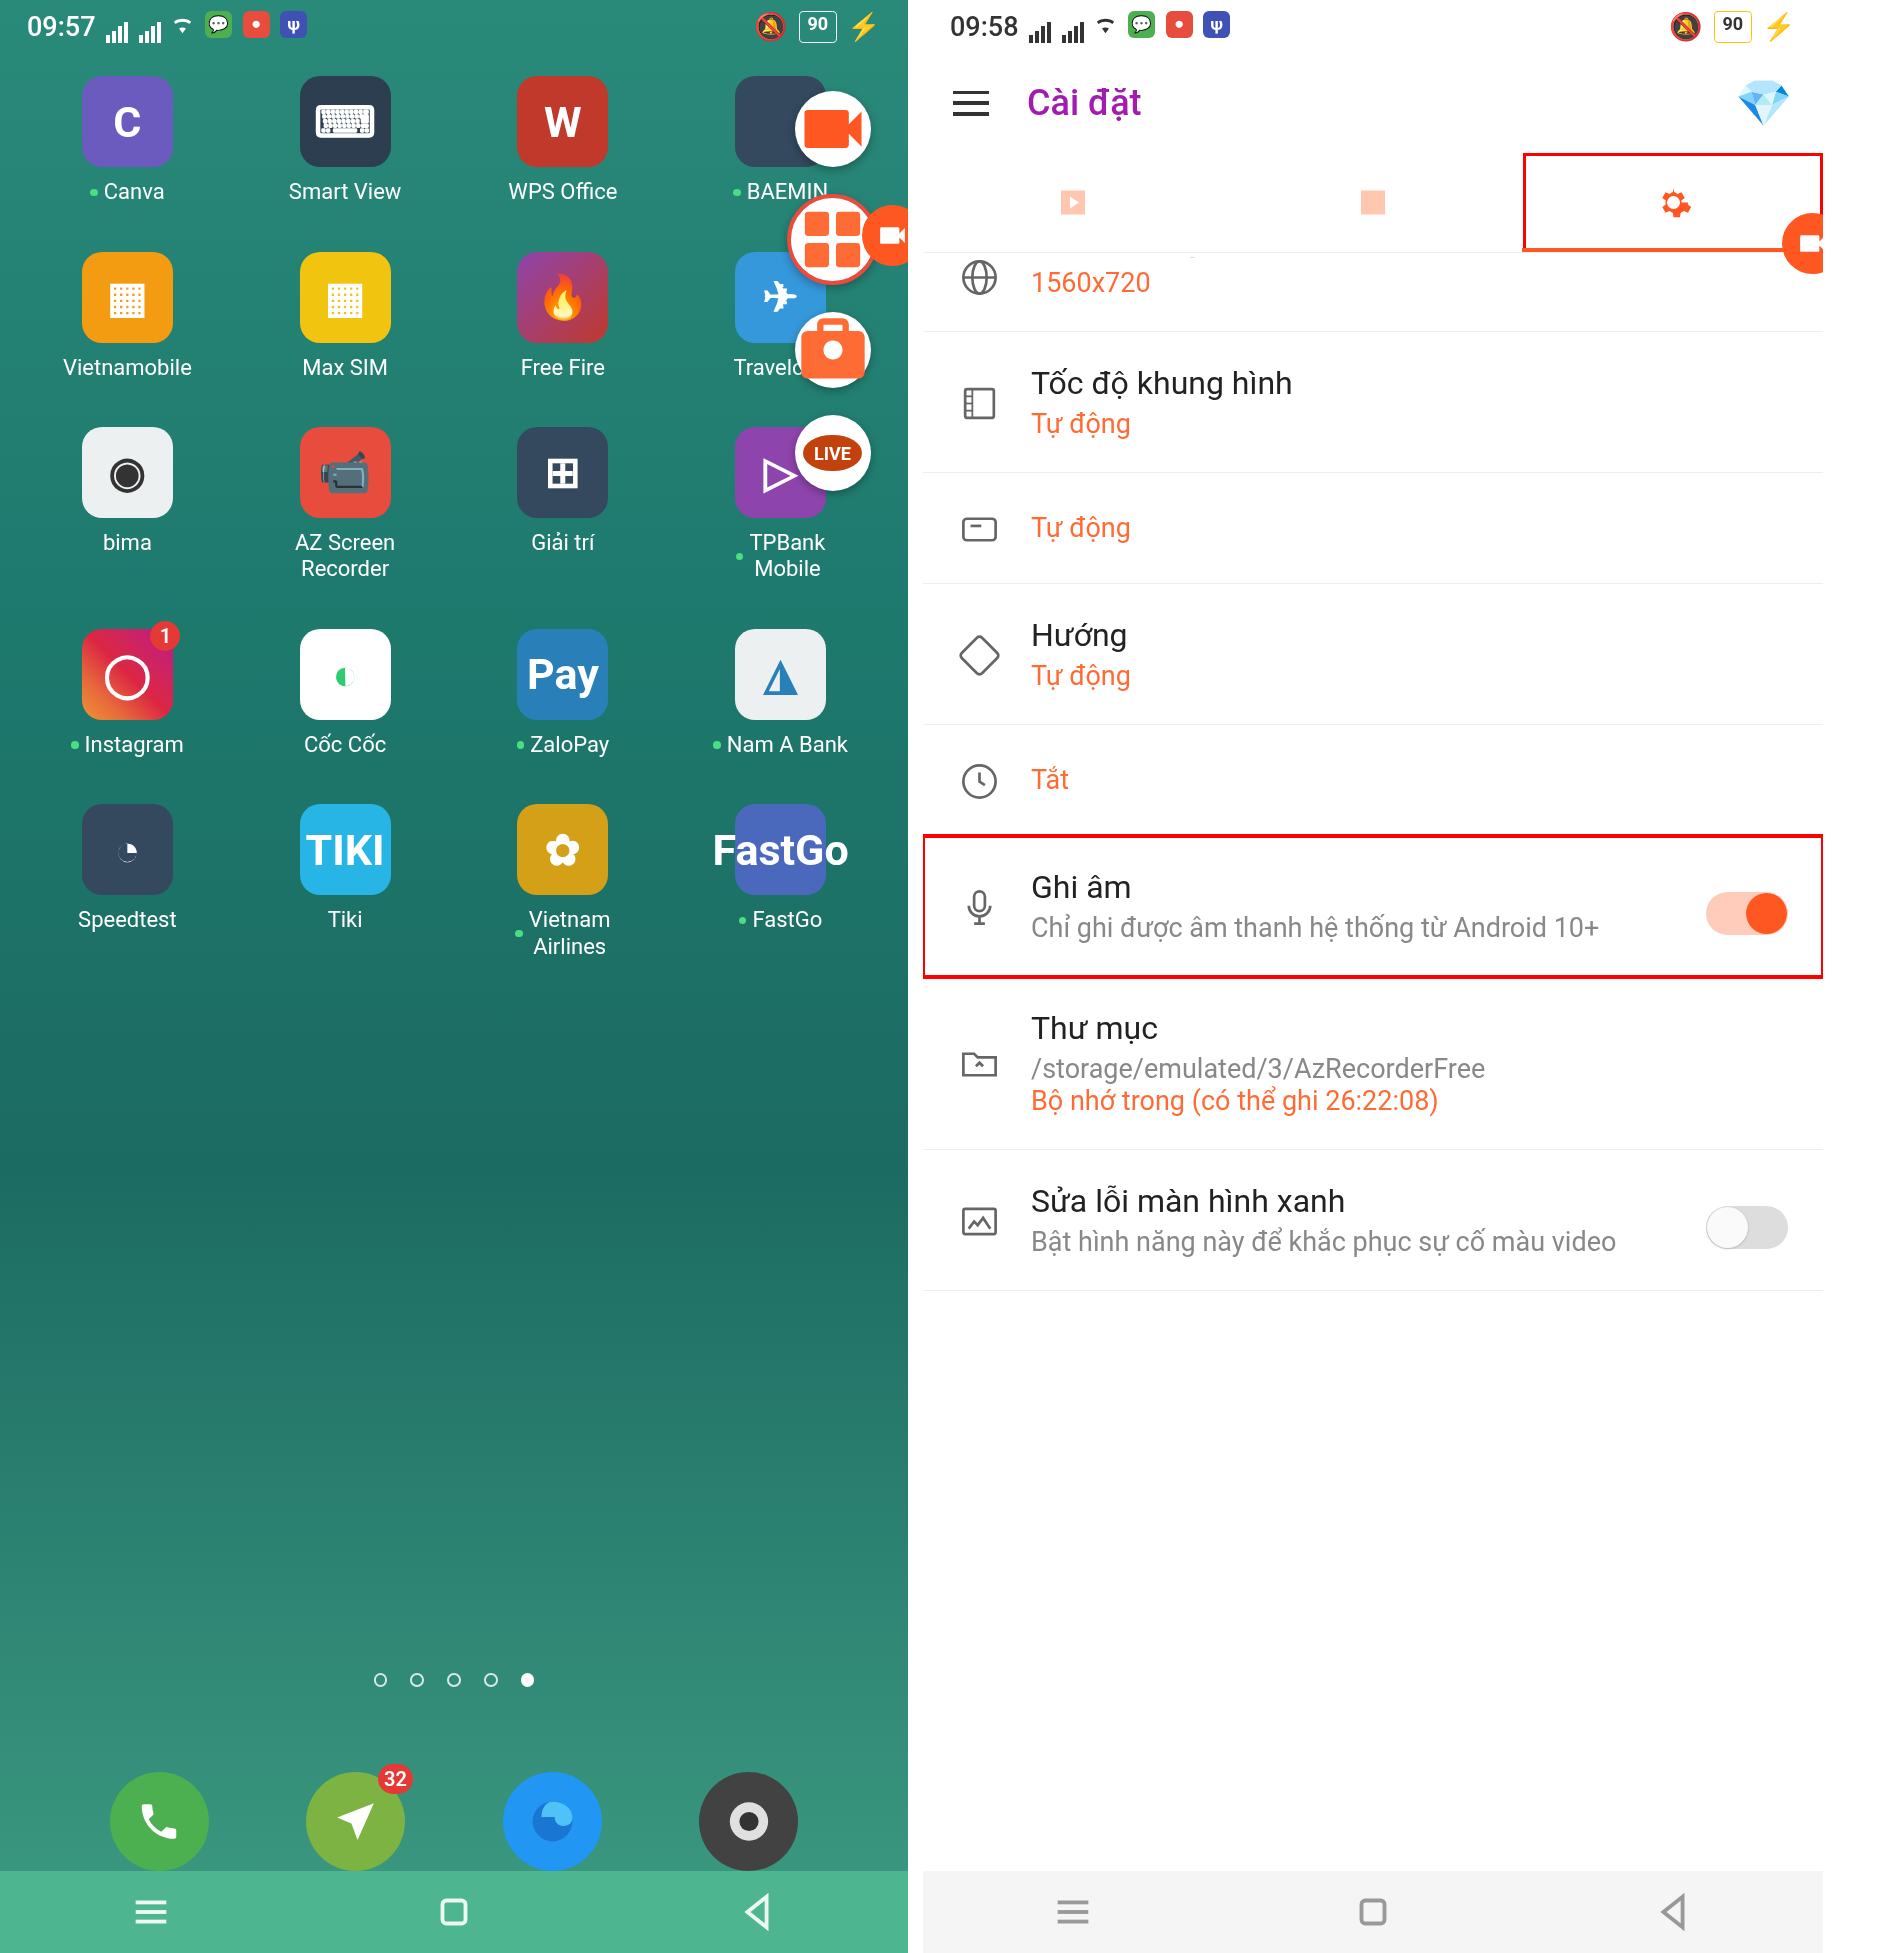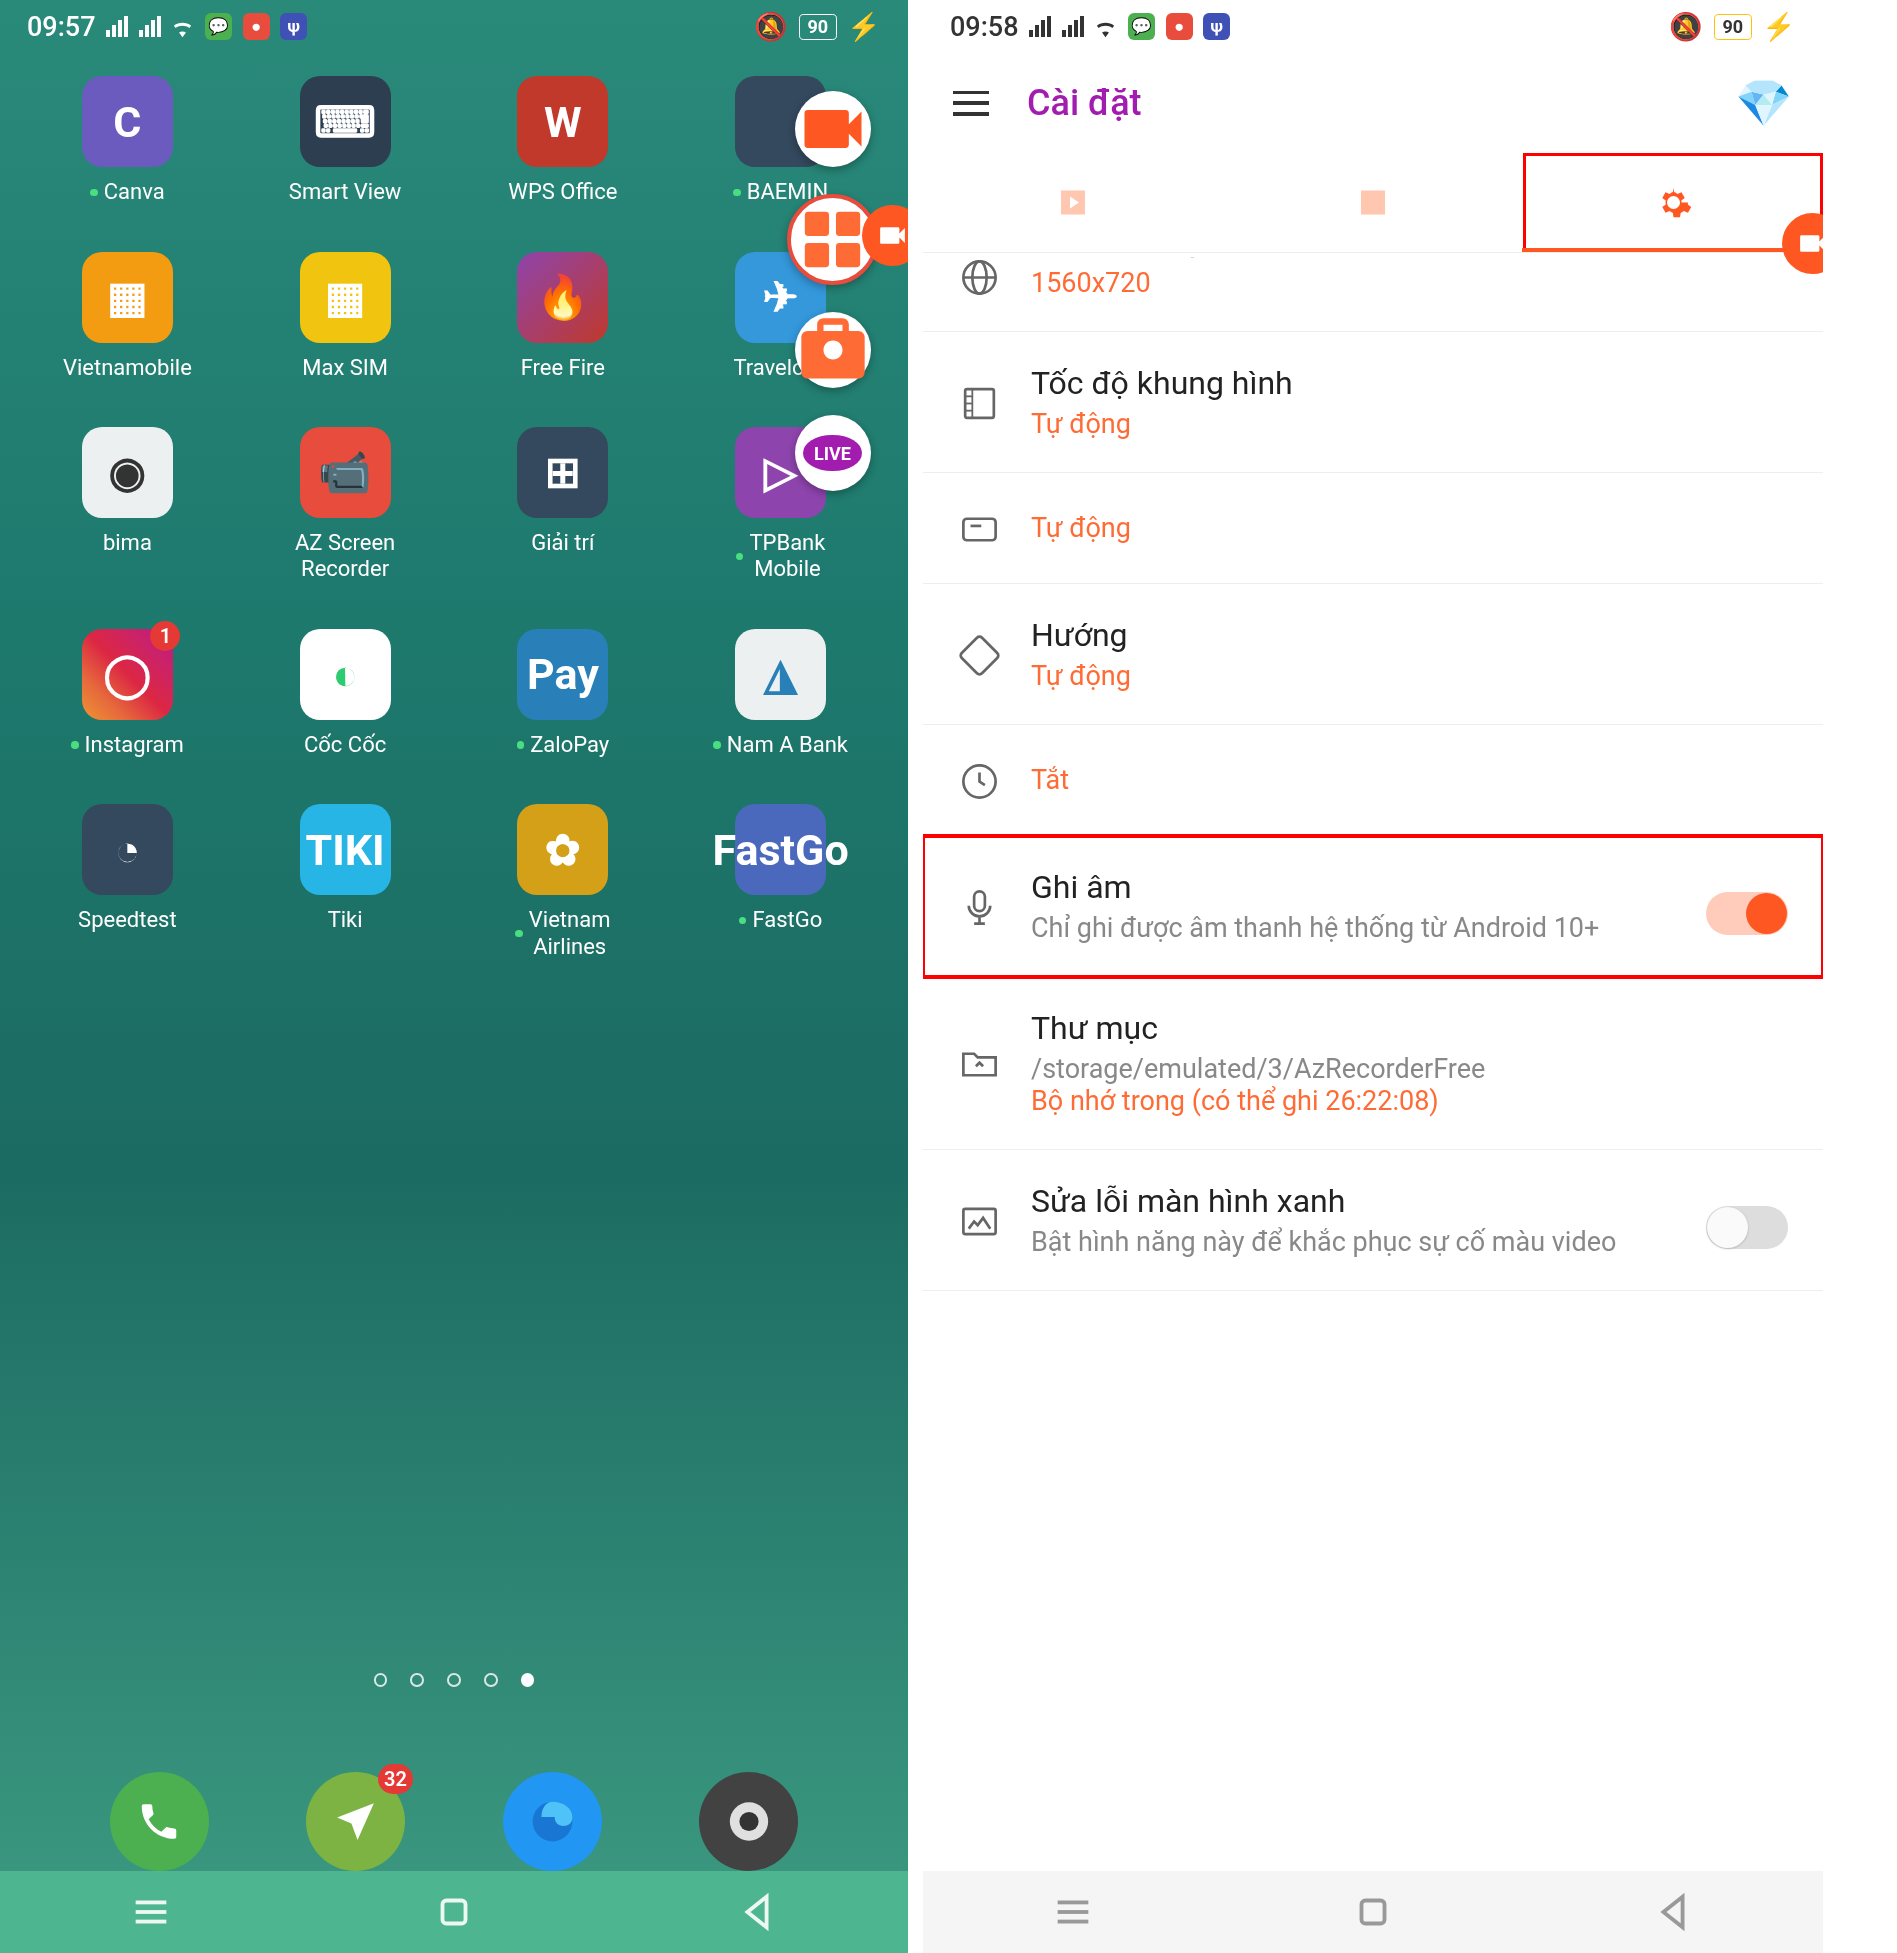--- a/index.html
+++ b/index.html
@@ -6,21 +6,21 @@
 body { background:#fff; width:1898px; height:1953px; position:relative; }
 .container { display:flex; width:100%; height:100%; }
 .phone { height:100%; position:relative; overflow:hidden; }
 .left { width:908px; background:linear-gradient(180deg,#2a8a7a 0%,#1e7a6e 30%,#1c6b62 60%,#3d9b82 100%); }
 .right { width:900px; margin-left:15px; background:#fff; }
 
 
 .status { display:flex; justify-content:space-between; align-items:center; padding:10.6px 27px; font-size:27px; font-weight:500; }
 .left .status { color:#fff; }
 .right .status { color:#333; }
-.status-l, .status-r { display:flex; align-items:center; gap:10.6px; }
+.status-l, .status-r { display:flex; gap:10.6px; }
 .sig { display:inline-flex; align-items:flex-end; gap:2.3px; }
 .sig i { width:3.8px; background:currentColor; }
 .sig i:nth-child(1){height:7.6px}.sig i:nth-child(2){height:12px}.sig i:nth-child(3){height:16.7px}.sig i:nth-child(4){height:21px}
 .wifi-icon { width:23px; height:23px; }
 .chip { width:27px; height:27px; border-radius:6px; display:flex; align-items:center; justify-content:center; font-size:16.7px; color:#fff; font-weight:700; }
 .chip.g{background:#4caf50}.chip.r{background:#e74c3c}.chip.b{background:#3f51b5}
 .batt { border:1.5px solid currentColor; border-radius:4.6px; padding:1.5px 7.6px; font-size:18px; font-weight:700; }
 .right .batt { border-color:#ffc107; color:#333; }
 
 
@@ -227,21 +227,21 @@
             <rect x="4" y="13" width="7" height="7" rx="1"></rect>
             <rect x="13" y="13" width="7" height="7" rx="1"></rect>
           </svg>
         </div>
     <div class="fab">
           <svg viewBox="0 0 24 24" fill="#ff6b35">
             <path d="M20 6h-3V4c0-1.1-.9-2-2-2H9c-1.1 0-2 .9-2 2v2H4c-1.1 0-2 .9-2 2v11c0 1.1.9 2 2 2h16c1.1 0 2-.9 2-2V8c0-1.1-.9-2-2-2zM9 4h6v2H9V4zm3 11c-1.7 0-3-1.3-3-3s1.3-3 3-3 3 1.3 3 3-1.3 3-3 3z"></path>
           </svg>
         </div>
     <div class="fab">
-          <span style="background:#a21caf;color:#fff;padding:7.6px 10.6px;border-radius:50%;font-size:18px;font-weight:700">LIVE</span>
+          <span style="background:#c2410c;color:#fff;padding:7.6px 10.6px;border-radius:50%;font-size:18px;font-weight:700">LIVE</span>
         </div>
   </div>
   <div class="rec-pin">
         <svg viewBox="0 0 24 24" fill="#fff" style="width:33px">
           <path d="M17 10.5V7c0-.6-.4-1-1-1H4c-.6 0-1 .4-1 1v10c0 .6.4 1 1 1h12c.6 0 1-.4 1-1v-3.5l4 4v-11l-4 4z"></path>
         </svg>
       </div>
 
   <div class="page-dots">
     <span class="pdot"></span>

